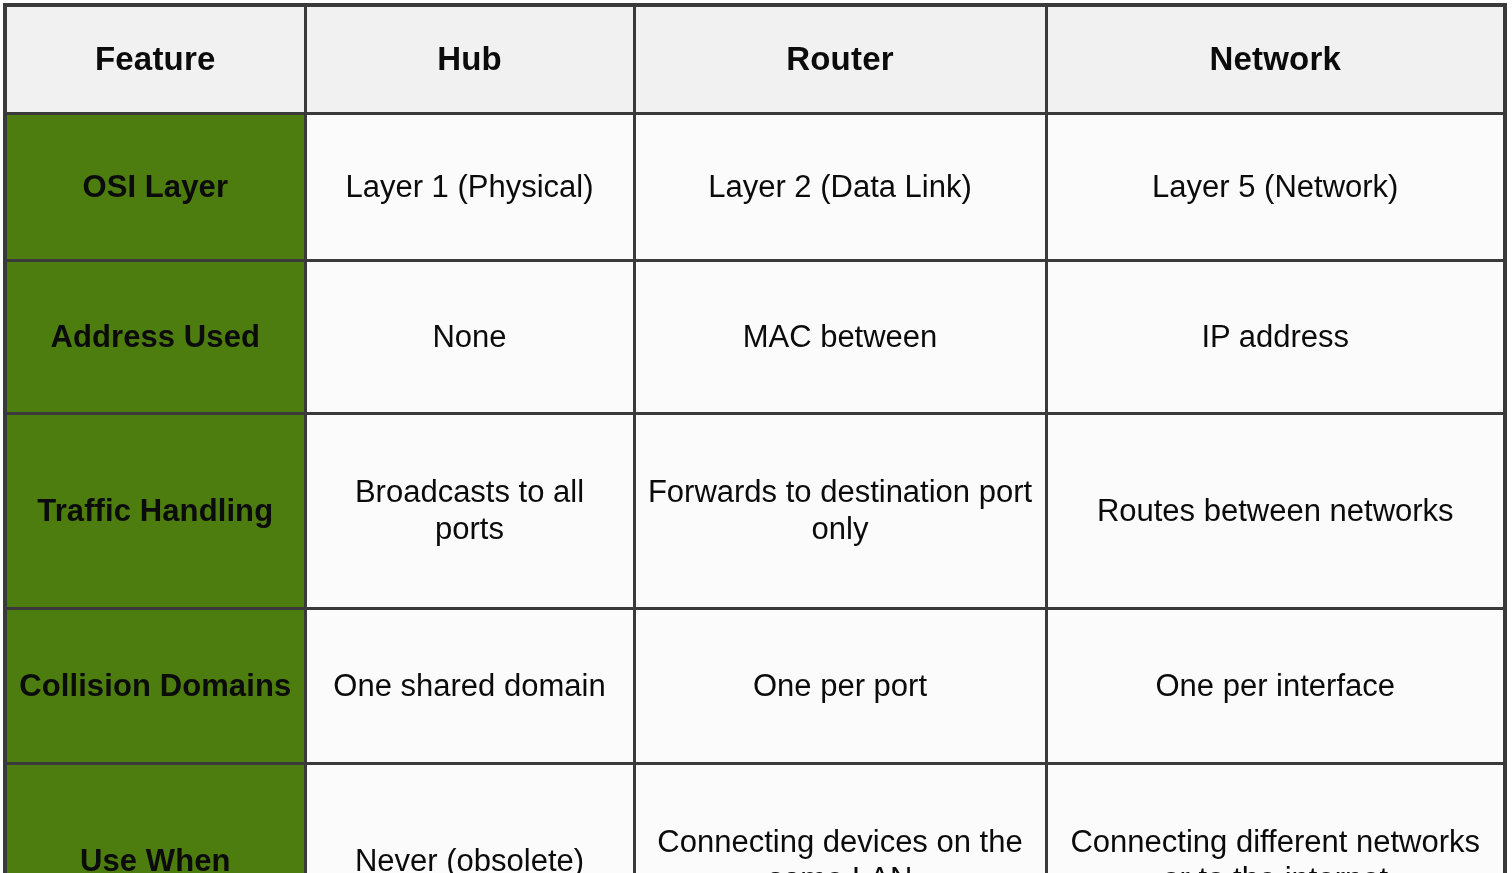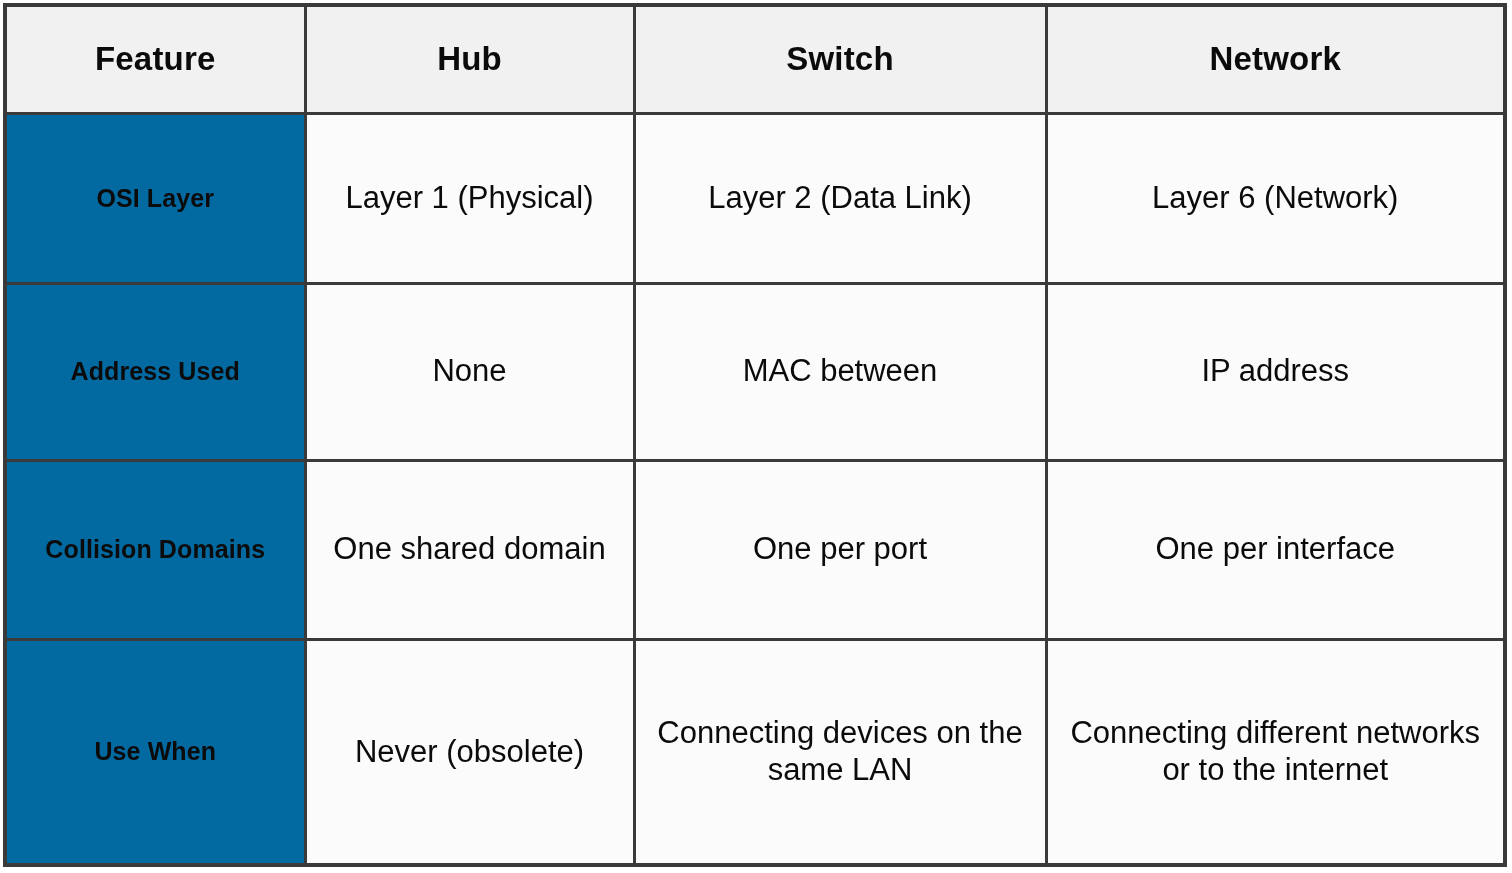--- a/index.html
+++ b/index.html
@@ -45,23 +45,23 @@
     line-height: 1.18;
   }
   table.compare thead th {
     background: #f1f1f1;
     font-weight: bold;
     font-size: 33px;
     height: 93px;
     letter-spacing: 0.2px;
   }
   table.compare tbody th.rowhead {
-    background: #0369a1;
+    background: #4d7c0f;
     font-weight: bold;
-    font-size: 25px;
+    font-size: 31px;
     letter-spacing: 0.1px;
   }
   table.compare tbody td {
     background: #fbfbfb;
     font-weight: normal;
     font-size: 31px;
   }
   table.compare tbody tr.r-osi    > * { height: 132px; }
   table.compare tbody tr.r-addr   > * { height: 138px; }
   table.compare tbody tr.r-traffic> * { height: 180px; }
@@ -86,54 +86,68 @@
     </colgroup>
     <thead>
       <tr>
         <th scope="col">
             <span class="cell-text">Feature</span>
           </th>
         <th scope="col">
             <span class="cell-text">Hub</span>
           </th>
         <th scope="col">
-            <span class="cell-text">Switch</span>
+            <span class="cell-text">Router</span>
           </th>
         <th scope="col">
             <span class="cell-text">Network</span>
           </th>
       </tr>
     </thead>
     <tbody>
       <tr class="r-osi">
         <th scope="row" class="rowhead">
             <span class="cell-text">OSI Layer</span>
           </th>
         <td>
             <span class="cell-text">Layer 1 (Physical)</span>
           </td>
         <td>
             <span class="cell-text">Layer 2 (Data Link)</span>
           </td>
         <td>
-            <span class="cell-text">Layer 6 (Network)</span>
+            <span class="cell-text">Layer 5 (Network)</span>
           </td>
       </tr>
       <tr class="r-addr">
         <th scope="row" class="rowhead">
             <span class="cell-text">Address Used</span>
           </th>
         <td>
             <span class="cell-text">None</span>
           </td>
         <td>
             <span class="cell-text">MAC between</span>
           </td>
         <td>
             <span class="cell-text">IP address</span>
+          </td>
+      </tr>
+      <tr class="r-traffic">
+        <th scope="row" class="rowhead">
+            <span class="cell-text">Traffic Handling</span>
+          </th>
+        <td>
+            <span class="cell-text">Broadcasts to all ports</span>
+          </td>
+        <td>
+            <span class="cell-text">Forwards to destination port only</span>
+          </td>
+        <td>
+            <span class="cell-text">Routes between networks</span>
           </td>
       </tr>
       <tr class="r-coll">
         <th scope="row" class="rowhead">
             <span class="cell-text">Collision Domains</span>
           </th>
         <td>
             <span class="cell-text">One shared domain</span>
           </td>
         <td>

